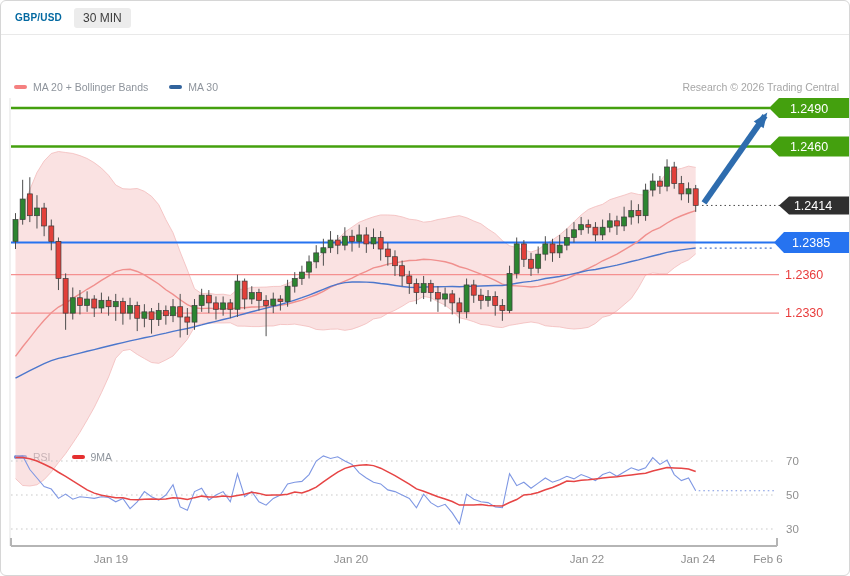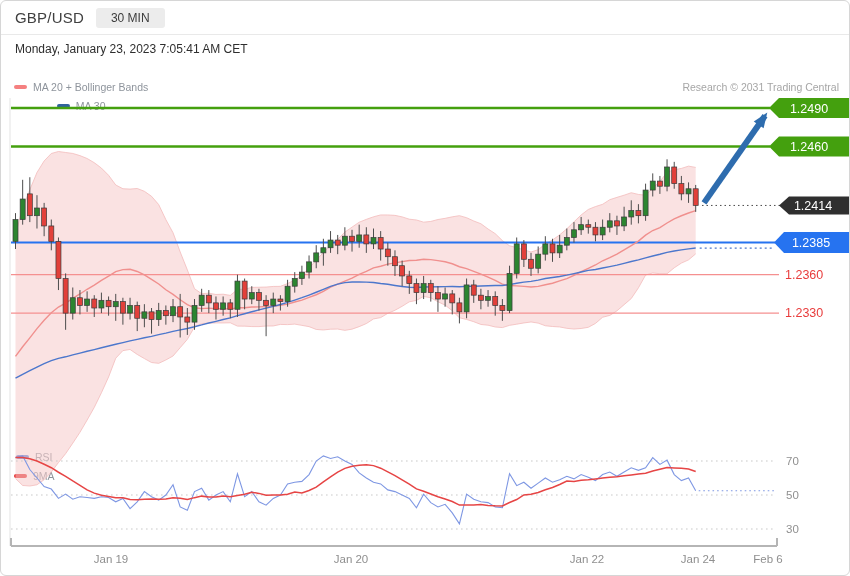--- a/index.html
+++ b/index.html
@@ -1,50 +1,49 @@
 <!DOCTYPE html>
 <html><head>
 <meta charset="utf-8">
 <style>
   html,body{margin:0;padding:0;background:#fff;}
   #page{position:relative;width:850px;height:576px;box-sizing:border-box;
         border:1px solid #d6d6d6;border-radius:6px;background:#fff;overflow:hidden;
         font-family:"Liberation Sans", sans-serif;}
   .header{position:absolute;top:0;left:0;right:0;height:33px;border-bottom:1px solid #e9e9e9;
           display:flex;align-items:center;padding-left:14px;gap:12px;}
-  .title{font-size:15px;font-weight:normal;color:#404040;letter-spacing:.2px;}
-  .tf-badge{background:#ececec;color:#3c3c3c;font-size:12px;padding:3px 15px;border-radius:3px;}
+  .title{font-size:10px;font-weight:bold;color:#0369a1;letter-spacing:.2px;}
+  .tf-badge{background:#ececec;color:#3c3c3c;font-size:12px;padding:3px 9px;border-radius:3px;}
   .dateline{position:absolute;top:41px;left:14px;font-size:12px;color:#2e2e2e;}
-  .legend{position:absolute;display:flex;align-items:center;gap:7px;font-size:10.5px;color:#8e949c;flex-direction:column;}
+  .legend{position:absolute;display:flex;align-items:center;gap:7px;font-size:10.5px;color:#8e949c;}
   .legend .item{display:flex;align-items:center;gap:6px;margin-right:14px;}
   .dash{width:13px;height:4px;border-radius:2px;display:inline-block;}
   .research{position:absolute;top:80px;right:10px;font-size:10.5px;color:#a6a6a6;}
   svg text{font-family:"Liberation Sans", sans-serif;}
 </style>
 </head>
 <body>
 
 <div id="page">
   <div class="header">
     <span class="title">GBP/USD</span>
     <span class="tf-badge">30 MIN</span>
   </div>
-  <div class="dateline">Monday, January 23, 2023 7:05:41 AM CET</div>
 
   <div class="legend" style="top:80px;left:13px;">
     <span class="item">
       <span class="dash" style="background: rgb(245, 128, 128);"></span>
       <span>MA 20 + Bollinger Bands</span>
     </span>
     <span class="item">
       <span class="dash" style="background: rgb(49, 99, 156);"></span>
       <span>MA 30</span>
     </span>
   </div>
-  <div class="research">Research © 2031 Trading Central</div>
+  <div class="research">Research © 2026 Trading Central</div>
 
   <div class="legend" style="top:450px;left:13px;">
     <span class="item">
       <span class="dash" style="background: rgb(91, 127, 217);"></span>
       <span>RSI</span>
     </span>
     <span class="item">
       <span class="dash" style="background: rgb(229, 48, 48);"></span>
       <span>9MA</span>
     </span>

